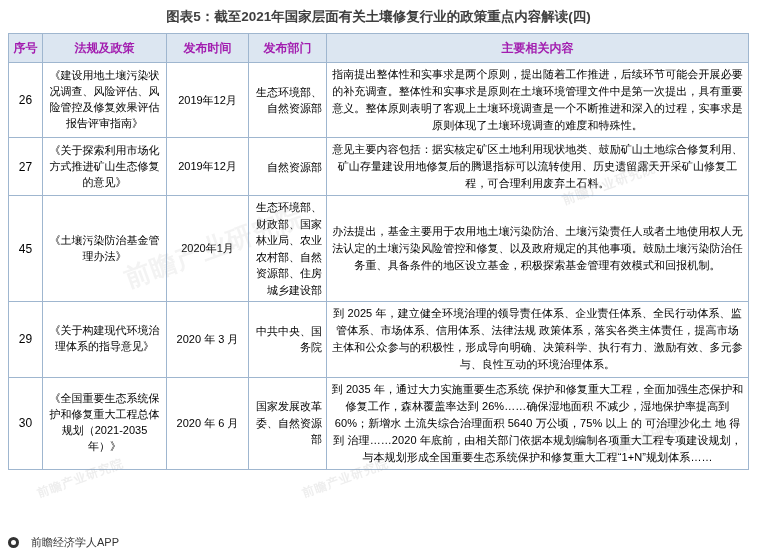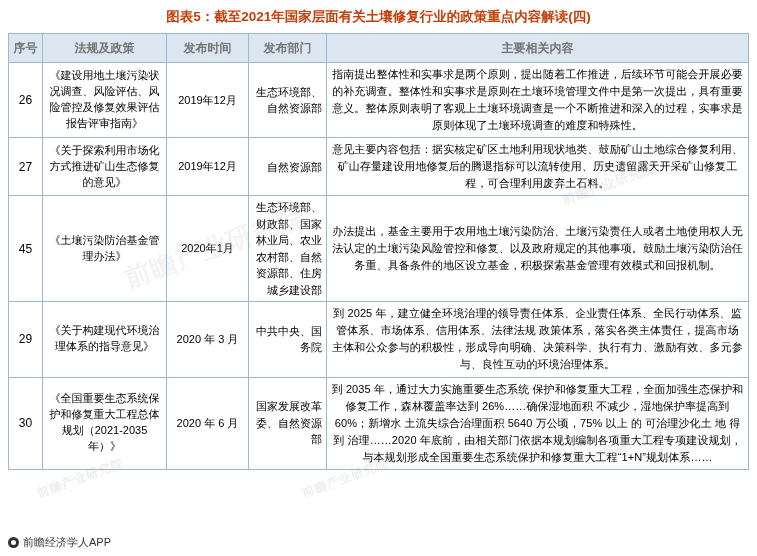--- a/index.html
+++ b/index.html
@@ -18,38 +18,38 @@
     position: relative;
     width: 757px;
     height: 556px;
     box-sizing: border-box;
     padding: 0 8px;
   }
   .title {
     text-align: center;
     font-size: 13.5px;
     font-weight: bold;
-    color: #c2410c;
+    color: #404040;
     padding: 8px 0 7px 0;
     letter-spacing: 0px;
   }
   table.main {
     width: 741px;
     border-collapse: collapse;
     table-layout: fixed;
     font-size: 11px;
   }
   table.main th, table.main td {
     border: 1px solid #9fb6cf;
     vertical-align: middle;
     padding: 3px 4px;
   }
   thead th {
     background: #dce6f1;
-    color: #737373;
+    color: #a21caf;
     font-weight: bold;
     font-size: 12px;
     text-align: center;
     height: 22px;
     border: 1px solid #9fb6cf;
   }
   td.c-idx {
     text-align: center;
     font-size: 12px;
   }
@@ -80,21 +80,21 @@
     bottom: 6px;
     display: flex;
     justify-content: space-between;
     align-items: center;
     font-size: 11px;
     color: #000;
   }
   .footer .right {
     display: flex;
     align-items: center;
-    gap: 4px;
+    gap: 12px;
     color: #333;
   }
   .wm-badge {
     display: inline-block;
     width: 11px;
     height: 11px;
     border-radius: 50%;
     background: #333;
     position: relative;
   }

